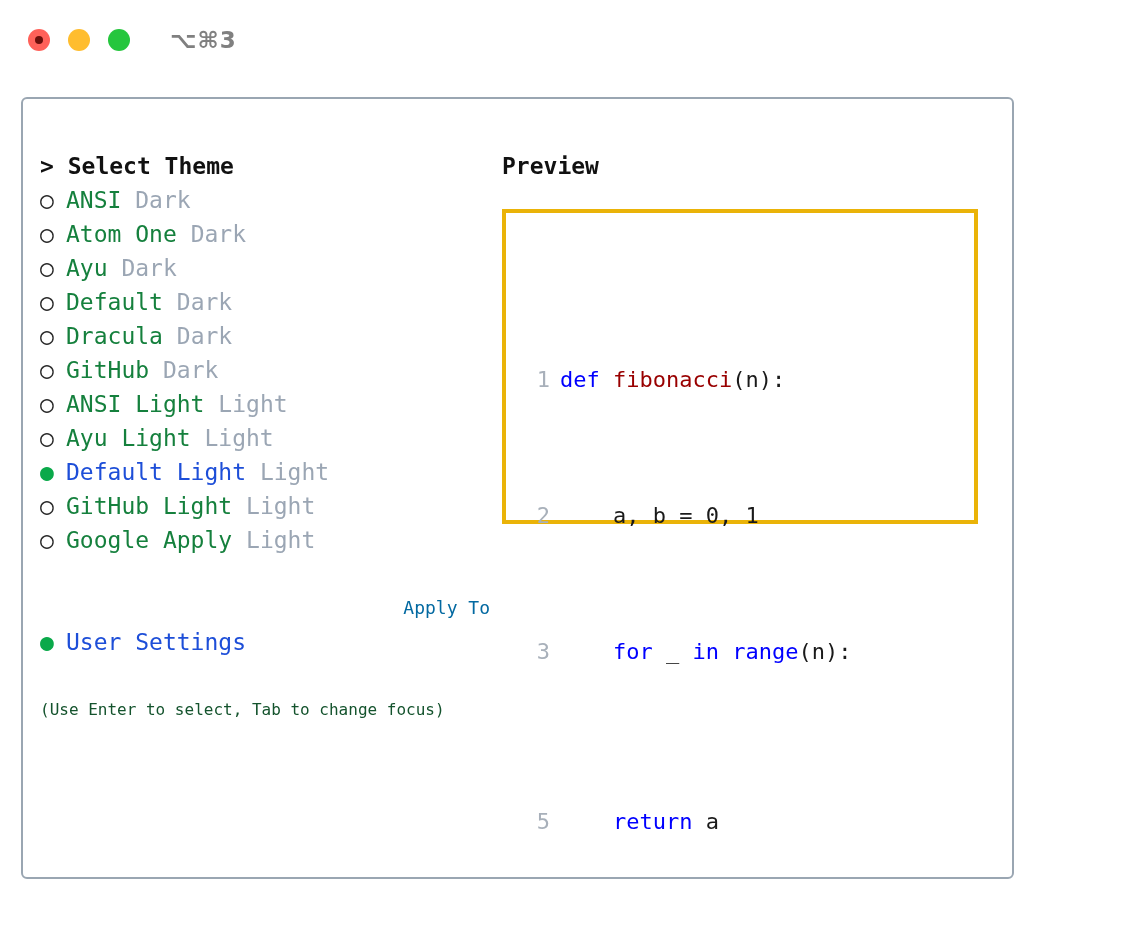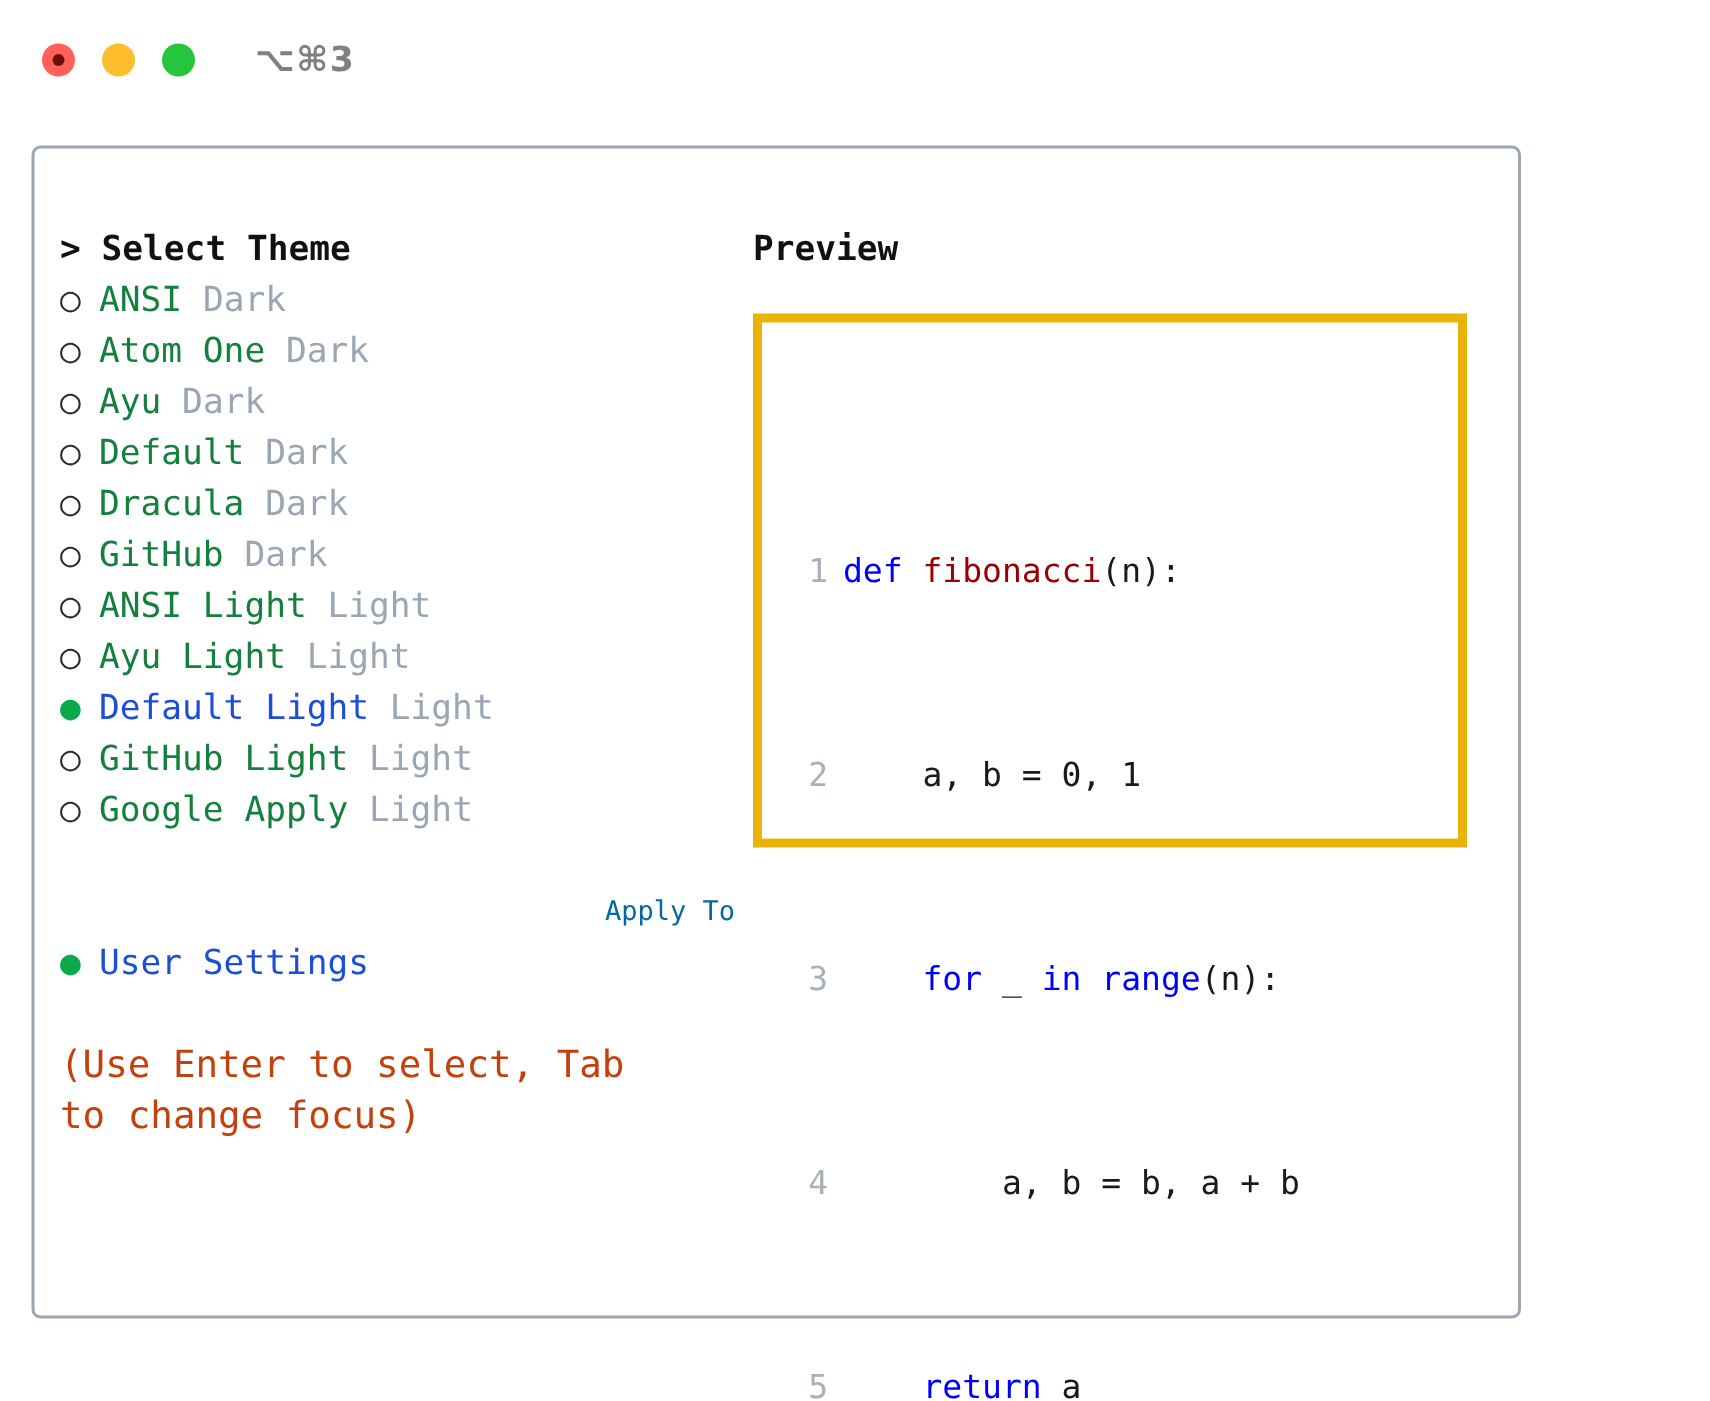--- a/index.html
+++ b/index.html
@@ -118,39 +118,39 @@
   .apply-header {
     font-size: 18px;
     color: #0369a1;
     line-height: 34px;
     white-space: pre;
     padding-left: 26px;
     text-align: right;
   }
   .hint {
     margin-top: 34px;
-    font-size: 25px;
-    line-height: 34px;
-    color: #c2410c;
+    font-size: 16px;
+    line-height: 34px;
+    color: #14532d;
     width: 410px;
     white-space: pre-wrap;
     word-break: break-word;
   }
   
   .right-col {
     position: absolute;
     left: 479px;
     top: 50px;
     width: 495px;
   }
   .preview-box {
     margin-top: 26px;
     width: 476px;
-    height: 356px;
-    border: 6px solid #eab308;
+    height: 315px;
+    border: 4px solid #eab308;
     box-sizing: border-box;
     background: #ffffff;
     position: relative;
   }
   .code {
     position: absolute;
     left: 18px;
     top: 48px;
     font-size: 22px;
     line-height: 34px;
@@ -220,21 +220,20 @@
 
         <div class="preview-box">
           <div class="code">
 
             <div><span class="ln">1</span><span class="kw">def </span><span class="fn">fibonacci</span><span class="pl">(n):</span></div>
 
             <div><span class="ln">2</span><span class="pl">    a, b = 0, 1</span></div>
 
             <div><span class="ln">3</span><span class="pl">    </span><span class="kw">for</span><span class="pl"> _ </span><span class="kw">in</span><span class="pl"> </span><span class="kw">range</span><span class="pl">(n):</span></div>
 
-            <div><span class="ln">4</span><span class="pl">        a, b = b, a + b</span></div>
 
             <div><span class="ln">5</span><span class="pl">    </span><span class="kw">return</span><span class="pl"> a</span></div>
 
             
 
           </div>
         </div>
 
       </div>
 

